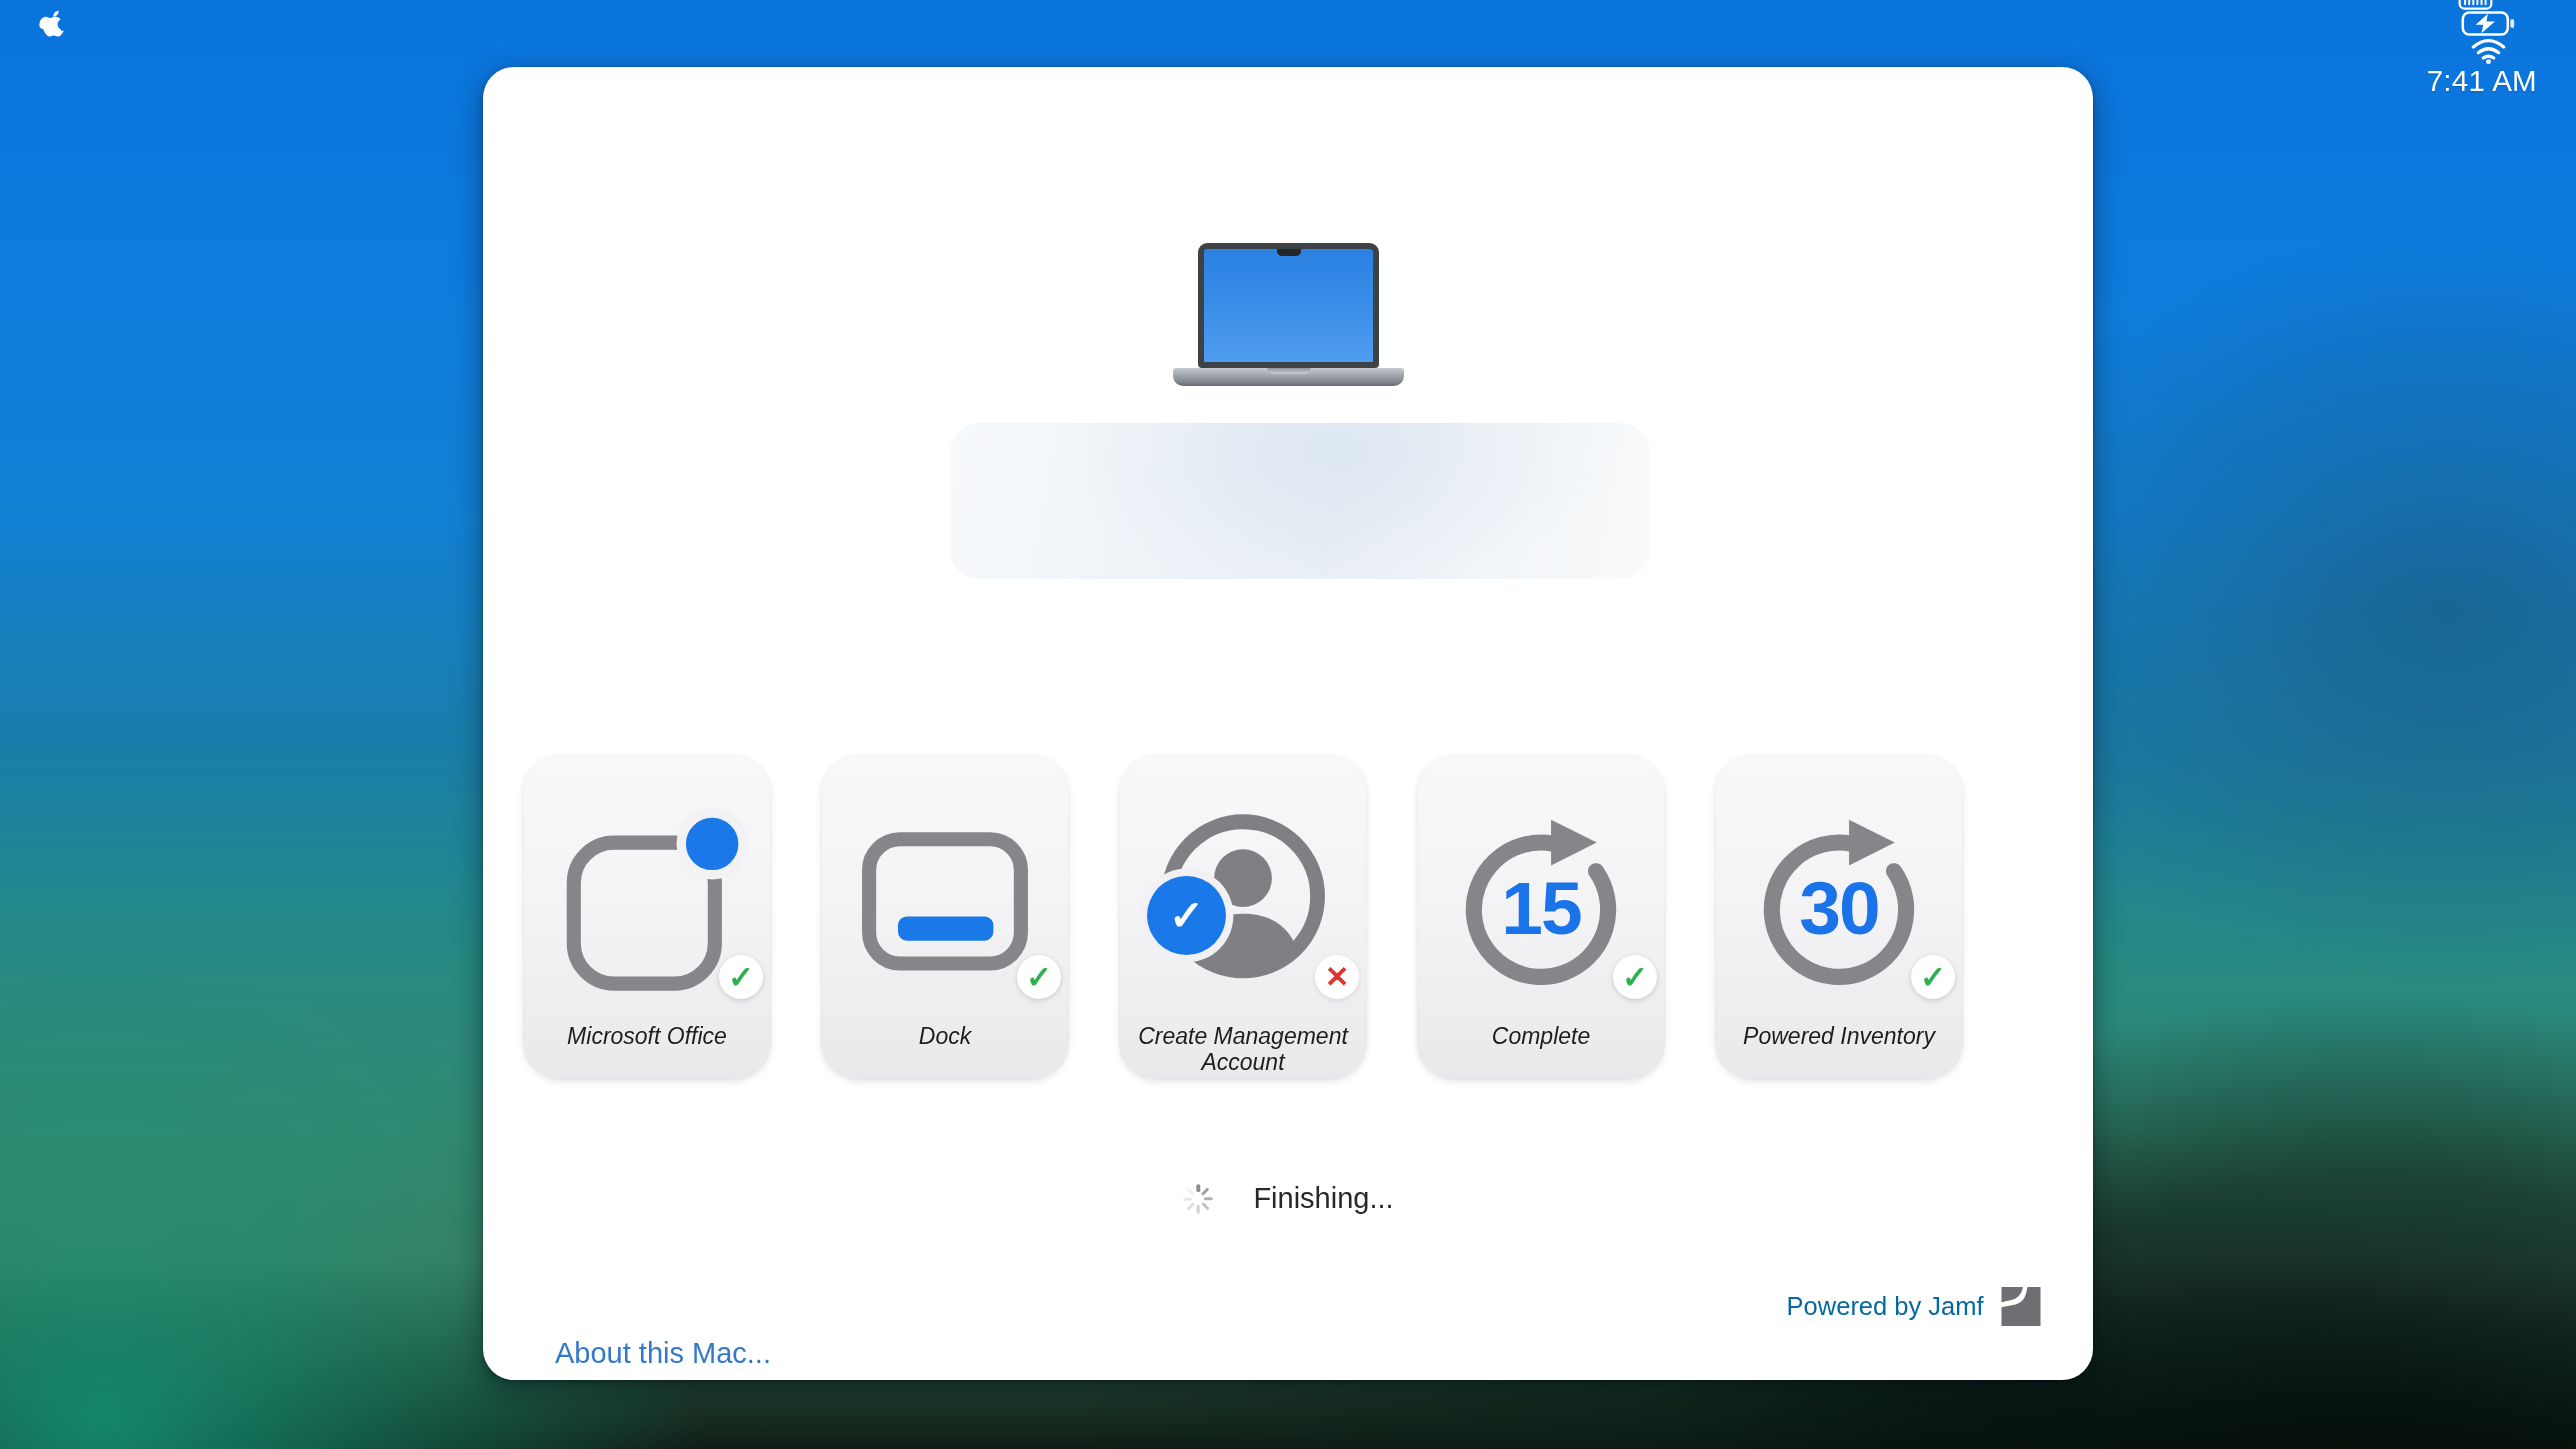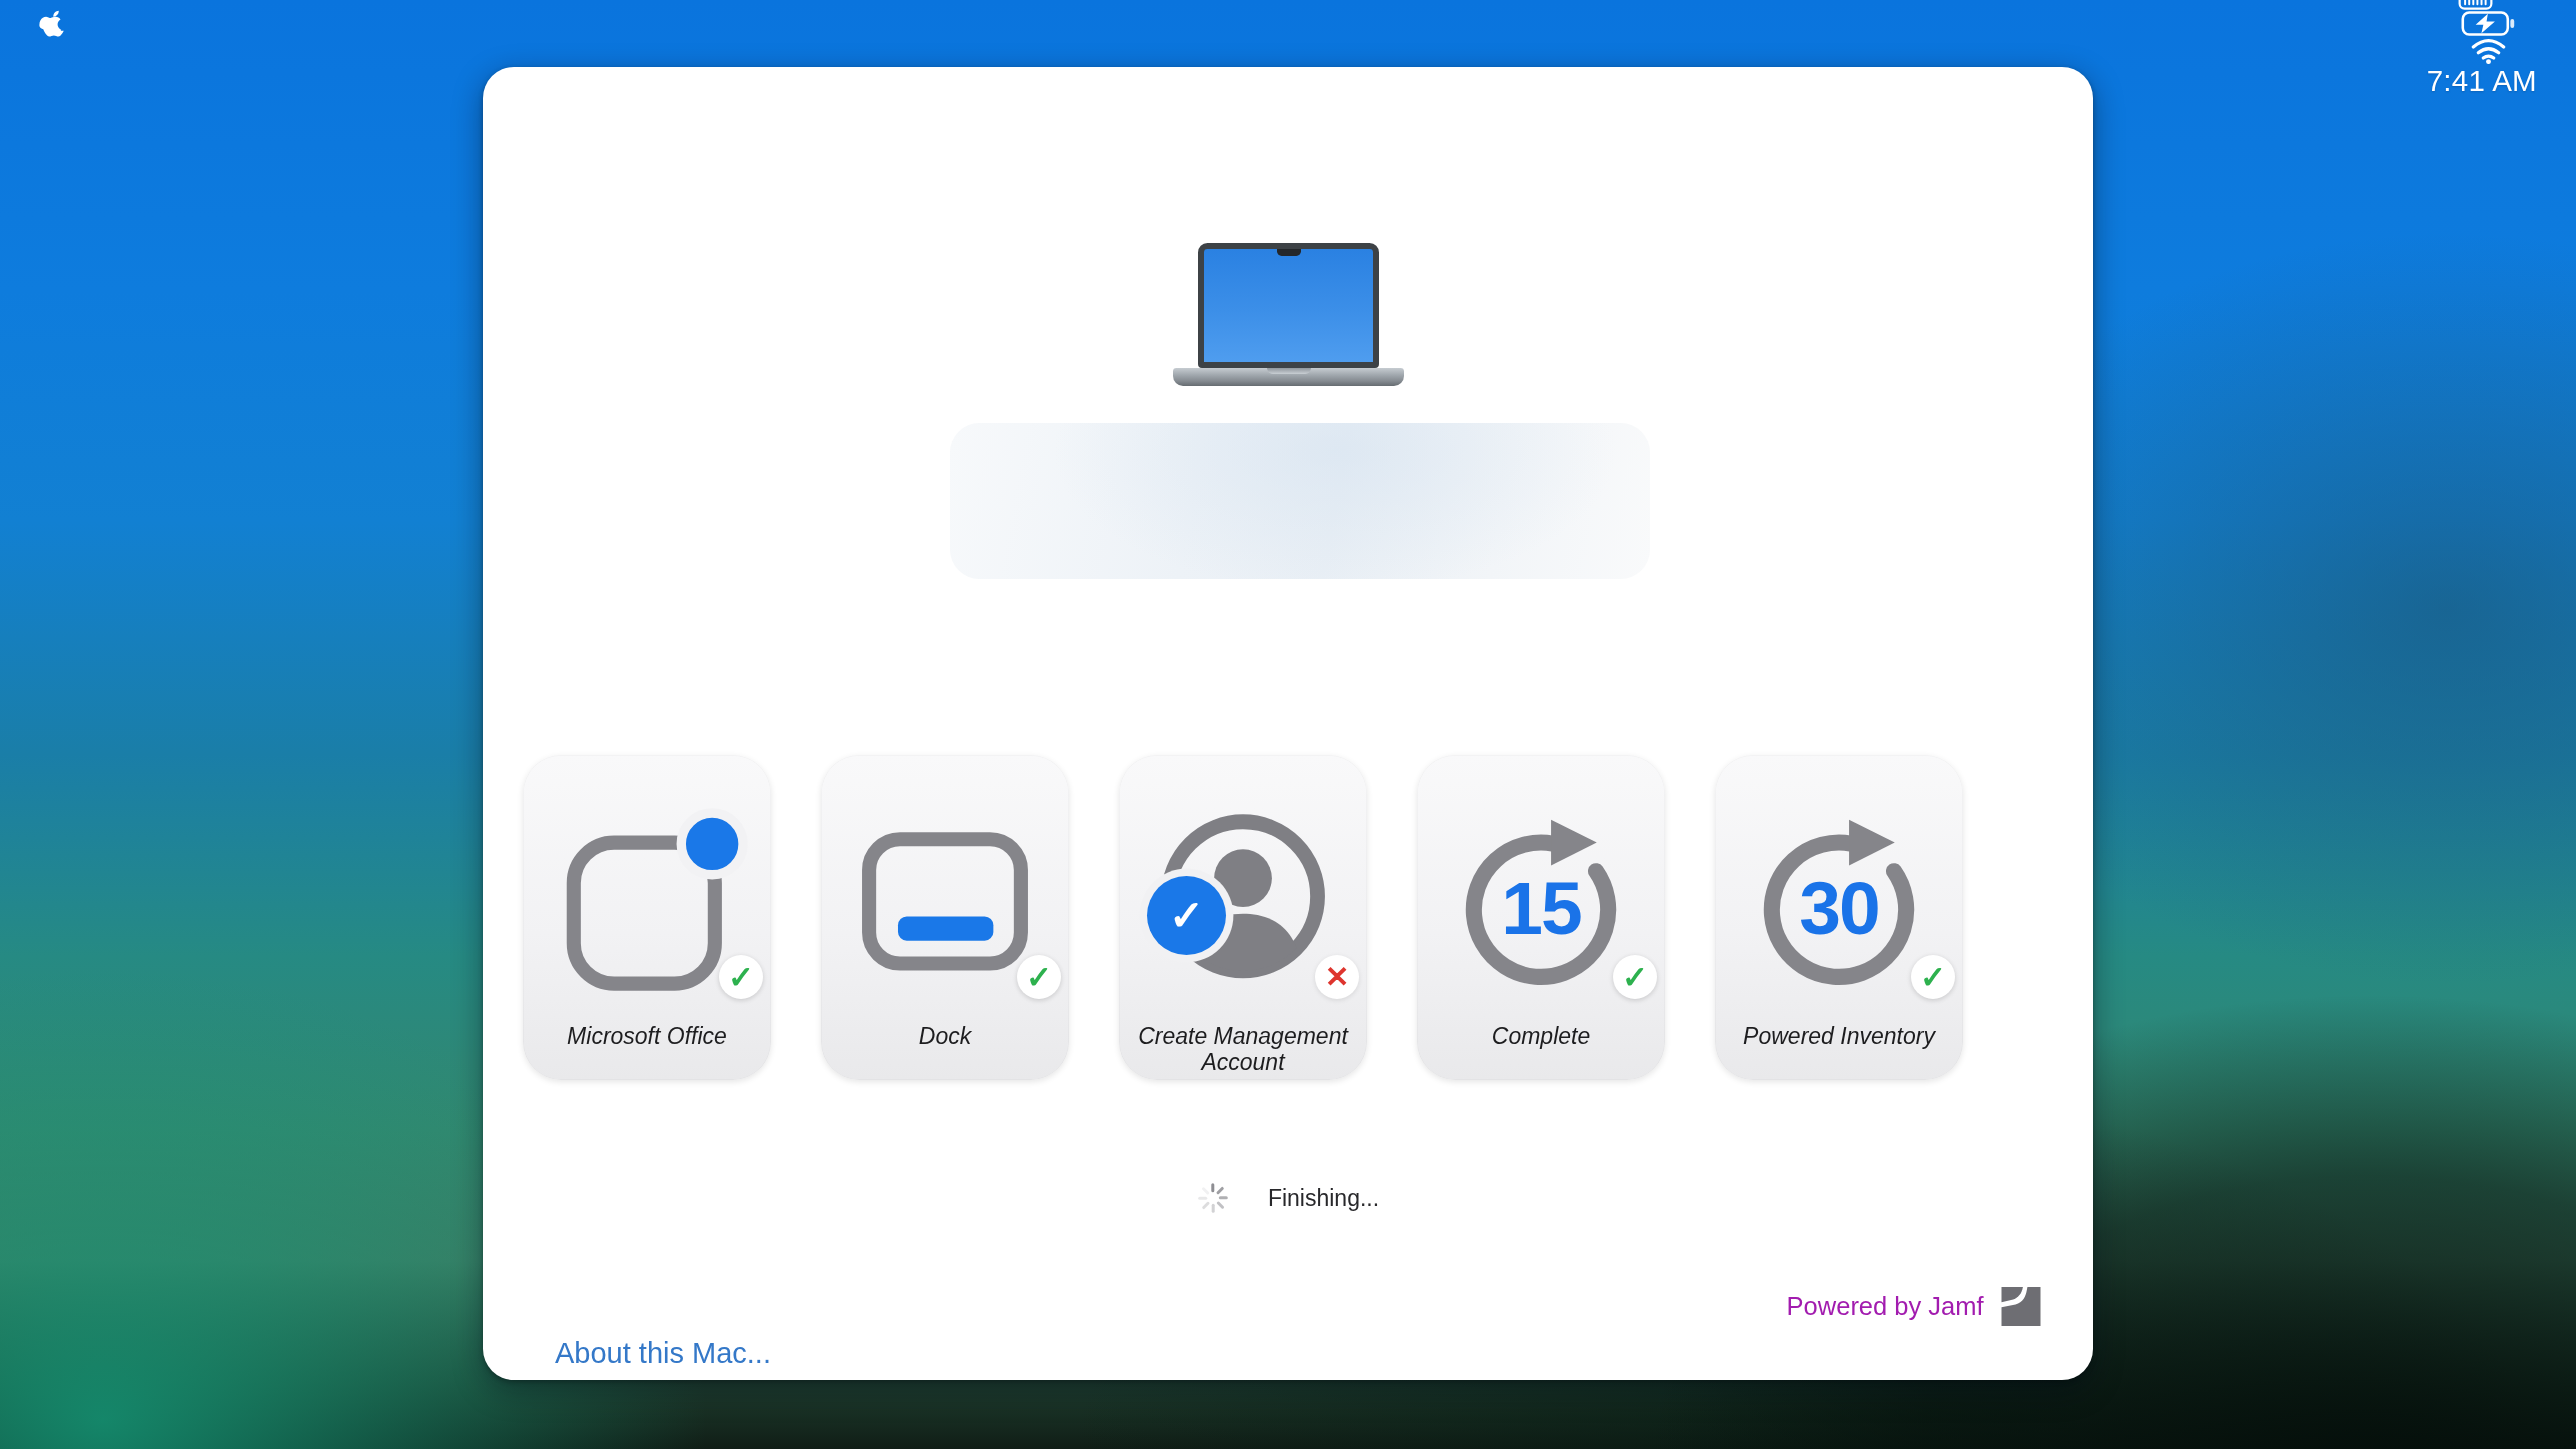--- a/index.html
+++ b/index.html
@@ -103,30 +103,30 @@
   
   .finishing{
     position:absolute;left:0;top:1115px;width:1610px;
     display:flex;align-items:center;justify-content:center;gap:39px;
   }
   .spinner{position:relative;width:32px;height:32px;}
   .spinner span{
     position:absolute;left:50%;top:50%;width:3.4px;height:8.7px;border-radius:2px;
     background:#8e8e93;transform-origin:0 0;
   }
-  .finishing-text{font-size:23px;color:#28282b;}
+  .finishing-text{font-size:29px;color:#28282b;}
 
   
   .about-link{
     position:absolute;left:72px;top:1222px;font-size:29px;color:#3478c8;cursor:pointer;margin-top:48px;
   }
   .footer-right{
     position:absolute;right:52px;top:1220px;display:flex;align-items:center;gap:17.4px;
   }
-  .powered-text{font-size:25.5px;color:#a21caf;}
+  .powered-text{font-size:25.5px;color:#0369a1;}
   .jamf-logo{display:block;}
 </style>
 </head>
 <body>
 
 <div class="screen">
 
   <div class="menubar">
     <span>
       <svg class="mb-icon" width="27" height="32" viewBox="0 0 160 200">

